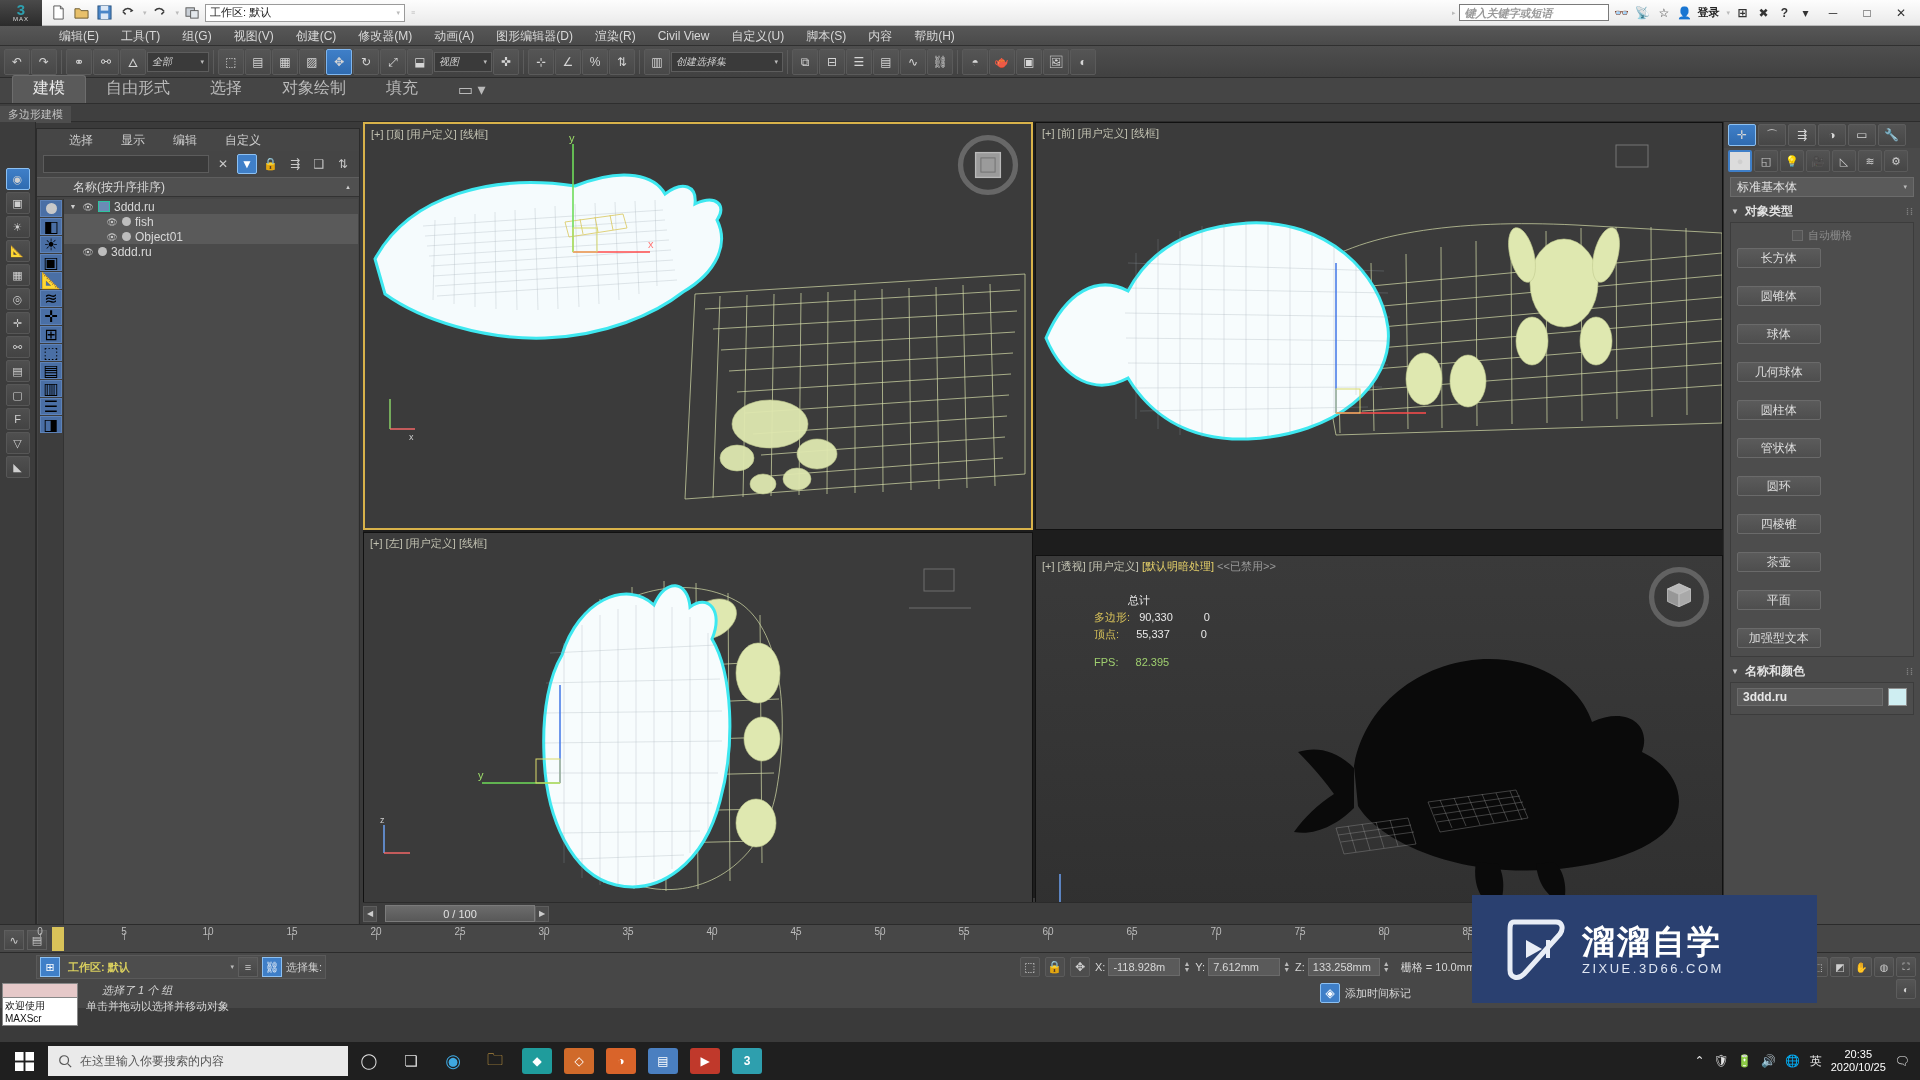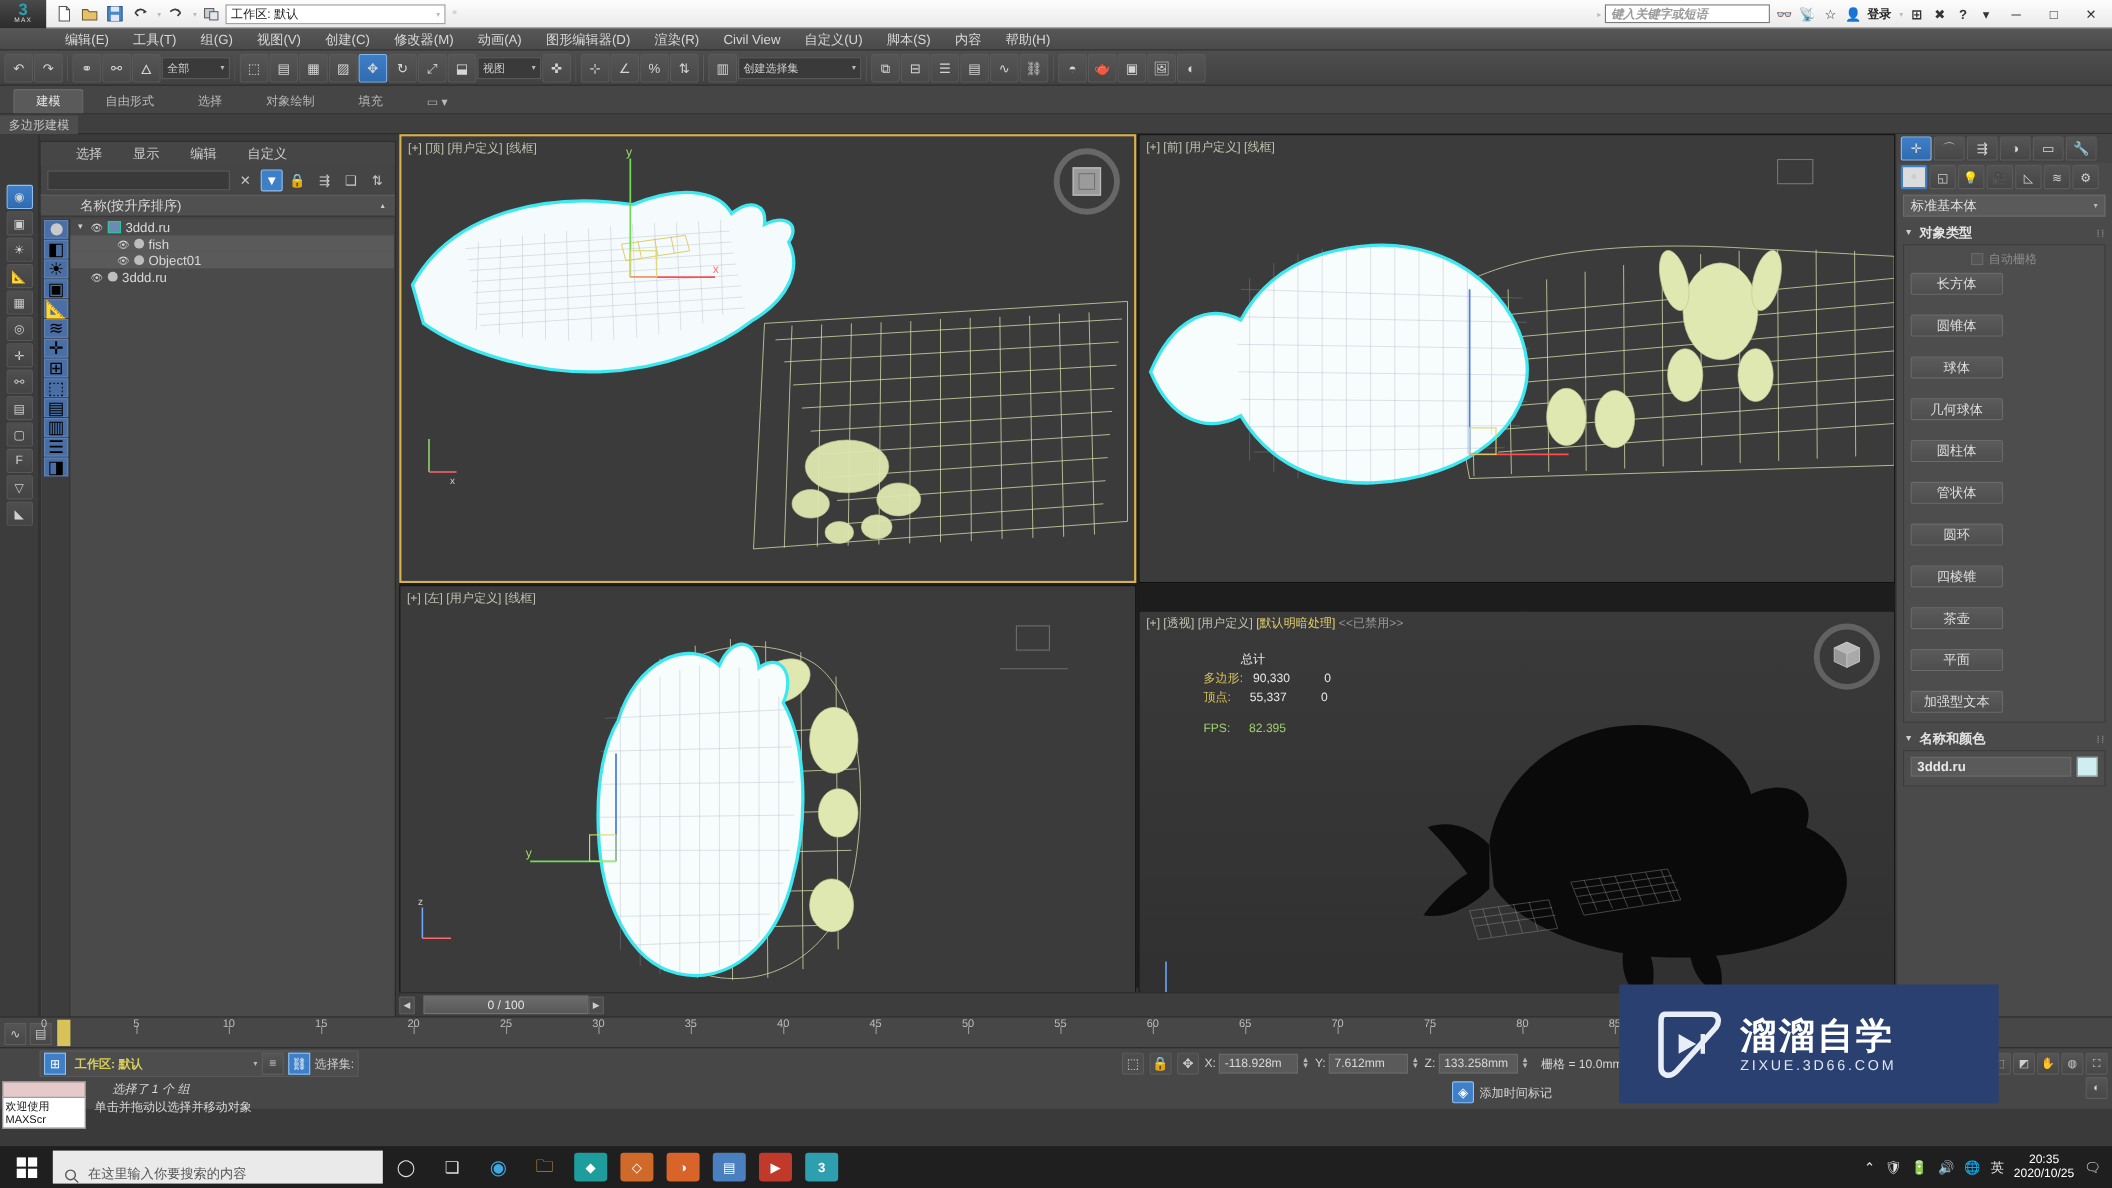--- a/index.html
+++ b/index.html
@@ -41,28 +41,28 @@
   
   .toolbar{position:absolute;left:0;top:46px;width:1920px;height:32px;
     background:linear-gradient(#4e4e4e,#414141);border-bottom:1px solid #2c2c2c;
     display:flex;align-items:center;padding-left:4px;gap:1px;}
   .tbtn{width:26px;height:26px;border:1px solid #5a5a5a;background:linear-gradient(#555,#484848);
     border-radius:2px;display:flex;align-items:center;justify-content:center;
     color:#d5d5d5;font-size:12px;position:relative;}
   .tbtn.active{background:linear-gradient(#3f7fc8,#2f6bb0);border-color:#7fb6ef;}
   .tsep{width:1px;height:24px;background:#2e2e2e;border-right:1px solid #5c5c5c;margin:0 3px;}
   .tsel{height:20px;background:#3a3a3a;border:1px solid #5d5d5d;color:#cfcfcf;
-    font-size:10px;display:flex;align-items:center;padding:0 4px;justify-content:space-between;}
+    font-size:10px;display:flex;align-items:center;padding:0 4px;justify-content:space-between;font-style:italic;}
   .caret{font-size:7px;margin-left:3px;color:#bbb;}
 
   
   .ribbon{position:absolute;left:0;top:78px;width:1920px;height:26px;
     background:#454545;border-bottom:1px solid #2e2e2e;display:flex;align-items:flex-end;
     padding-left:12px;}
-  .rtab{font-size:11px;color:#b9b9b9;padding:2px 20px 4px;margin-top:32px;}
+  .rtab{font-size:16px;color:#b9b9b9;padding:2px 20px 4px;margin-top:32px;}
   .rtab.active{background:#5a5a5a;color:#e8e8e8;border:1px solid #6d6d6d;border-bottom:none;
     border-radius:3px 3px 0 0;}
   .ribbon2{position:absolute;left:0;top:104px;width:1920px;height:18px;background:#3f3f3f;
     border-bottom:1px solid #2c2c2c;}
   .ribbon2 .sub{font-size:11px;color:#c3c3c3;padding:1px 8px;background:#4d4d4d;display:inline-block;}
 
   
   .lefttools{position:absolute;left:0;top:122px;width:36px;bottom:128px;background:#3c3c3c;
     border-right:1px solid #2b2b2b;display:flex;flex-direction:column;align-items:center;
     padding-top:46px;gap:2px;}
@@ -195,21 +195,21 @@
   .watermark{position:absolute;left:1472px;top:895px;width:345px;height:108px;
     background:#2a4070;display:flex;align-items:center;gap:14px;padding-left:22px;z-index:40;}
   .wm-txt{display:flex;flex-direction:column;}
   .wm-cn{font-size:33px;color:#fff;font-weight:bold;letter-spacing:2px;line-height:38px;}
   .wm-en{font-size:13px;color:#dfe6f2;letter-spacing:2.5px;}
 
   
   .taskbar{position:absolute;left:0;bottom:0;width:1920px;height:38px;background:#1f1f1f;
     display:flex;align-items:center;z-index:50;}
   .startbtn{width:48px;height:38px;display:flex;align-items:center;justify-content:center;}
-  .tsearch{width:300px;height:30px;background:#eaeaea;display:flex;align-items:flex-end;
+  .tsearch{width:300px;height:30px;background:#eaeaea;display:flex;align-items:center;
     gap:8px;padding:0 10px;font-size:12px;color:#555;}
   .tbicon{width:42px;height:38px;display:flex;align-items:center;justify-content:center;
     color:#ddd;font-size:15px;}
   .tray{margin-left:auto;display:flex;align-items:center;gap:9px;padding-right:10px;
     color:#e3e3e3;font-size:12px;}
   .clock{display:flex;flex-direction:column;align-items:center;font-size:11px;line-height:13px;color:#fff;}
   .appic{width:30px;height:26px;border-radius:3px;display:flex;align-items:center;
     justify-content:center;font-size:12px;color:#fff;font-weight:bold;}
 </style>
 </head>

